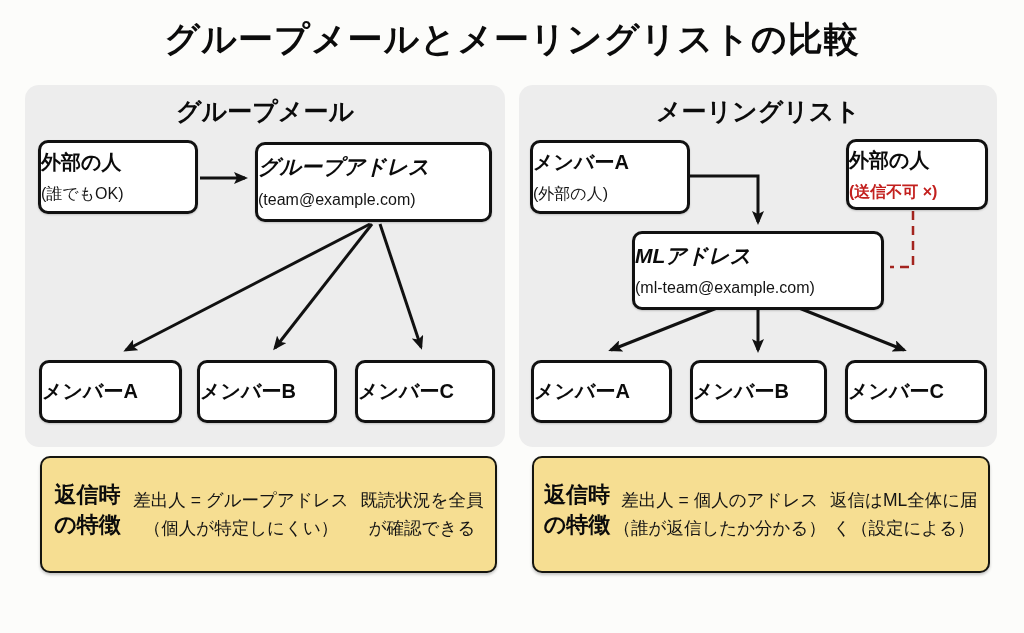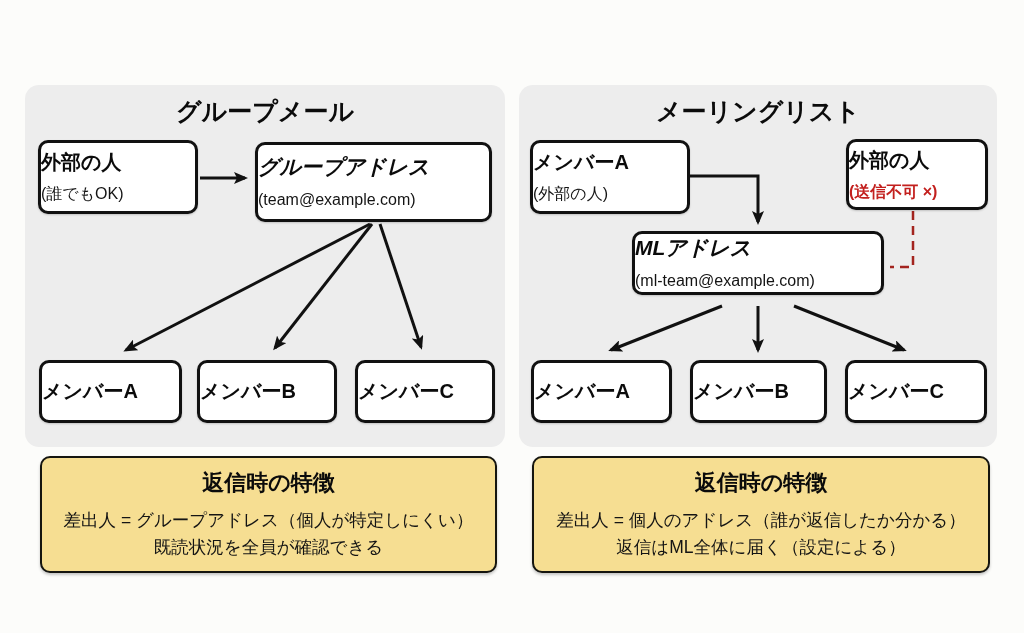--- a/index.html
+++ b/index.html
@@ -41,32 +41,33 @@
     box-shadow:0 1px 2px rgba(0,0,0,.18);
   }
   .node-main{font-weight:800;font-size:20px;color:#0b0b0b;}
   .node-main.lg{font-size:21px;font-style:italic;}
   .node-sub{font-size:16px;color:#141414;margin-top:9px;}
   .node-sub.red{color:var(--accent-red,#c3201e);font-weight:600;}
 
   .note{
     position:absolute;z-index:2;
     background:var(--note-bg,#f6de92);border:2px solid #15150f;border-radius:10px;
-    display:flex;flex-direction:column;align-items:center;justify-content:center;
+    display:flex;flex-direction:row;align-items:center;justify-content:center;
     text-align:center;padding:24px 8px;
     box-shadow:0 2px 3px rgba(0,0,0,.22);
   }
   .note-title{font-size:22px;font-weight:800;margin-bottom:9px;color:#0b0b0b;}
   .note-line{font-size:17.5px;color:#141414;line-height:1.55;}
 </style>
 </head>
 <body>
 
 <div class="page">
 
+  <h1 class="title">グループメールとメーリングリストの比較</h1>
 
   <div class="panel" style="left:25px;top:85px;width:480px;height:362px;padding-left:28px;">
     <div class="panel-heading">グループメール</div>
   </div>
   <div class="panel" style="left:519px;top:85px;width:478px;height:362px;">
     <div class="panel-heading">メーリングリスト</div>
   </div>
 
   <svg class="arrows" width="1024" height="633" viewBox="0 0 1024 633" aria-hidden="true">
     <defs>
@@ -109,21 +110,21 @@
   <div class="node" style="left:530px;top:140px;width:160px;height:74px;">
     <div class="node-main">メンバーA</div>
     <div class="node-sub">(外部の人)</div>
   </div>
 
   <div class="node" style="left:846px;top:139px;width:142px;height:71px;">
     <div class="node-main">外部の人</div>
     <div class="node-sub red">(送信不可 ×)</div>
   </div>
 
-  <div class="node" style="left:632px;top:231px;width:252px;height:64px;">
+  <div class="node" style="left:632px;top:231px;width:252px;height:79px;">
     <div class="node-main lg">MLアドレス</div>
     <div class="node-sub">(ml-team@example.com)</div>
   </div>
 
   <div class="node" style="left:531px;top:360px;width:141px;height:63px;">
     <div class="node-main">メンバーA</div>
   </div>
   <div class="node" style="left:690px;top:360px;width:137px;height:63px;">
     <div class="node-main">メンバーB</div>
   </div>

